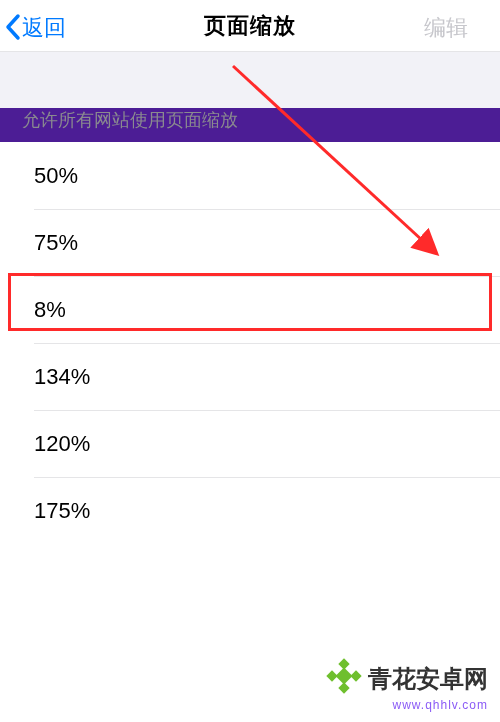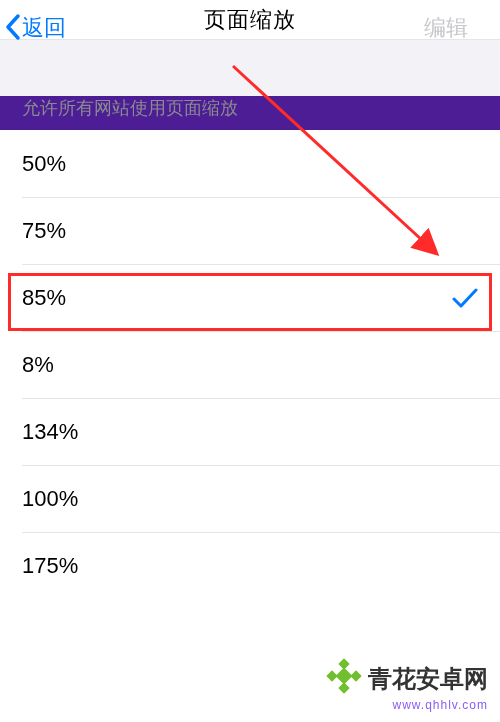--- a/index.html
+++ b/index.html
@@ -1,29 +1,29 @@
 <!DOCTYPE html>
 <html><head>
   <meta charset="utf-8">
   <style>
     * { margin:0; padding:0; box-sizing:border-box; -webkit-font-smoothing:antialiased; }
     html,body { width:500px; height:722px; font-family:-apple-system,"PingFang SC","Helvetica Neue",sans-serif; background:#f2f2f7; }
     .page { position:relative; width:500px; height:722px; overflow:hidden; background:#fff; }
 
-    .nav { position:relative; height:40px; display:flex; align-items:center; justify-content:center; background:#fff; border-bottom:1px solid #e5e5e7; }
+    .nav { position:relative; height:52px; display:flex; align-items:center; justify-content:center; background:#fff; border-bottom:1px solid #e5e5e7; }
     .nav-back { position:absolute; left:4px; top:0; height:56px; display:flex; align-items:center; color:#007aff; font-size:22px; }
     .nav-back .chev { display:inline-block; transform:translateY(-1px); }
     .nav-back .chev svg { display:block; }
-    .nav-title { font-size:22px; font-weight:400; color:#000; letter-spacing:1px; }
+    .nav-title { font-size:22px; font-weight:700; color:#000; letter-spacing:1px; }
     .nav-edit { position:absolute; right:32px; top:0; height:56px; display:flex; align-items:center; color:#c7c7cc; font-size:22px; }
 
     .spacer { height:56px; background:#f2f2f7; }
     .section-header { padding:0 22px 10px; color:#8a8a8f; font-size:18px; background:#4c1d95; }
 
-    .list { background:#fff; }
+    .list { background:#fff;padding-left:12px; }
     .row { position:relative; height:67px; display:flex; align-items:center; padding:0 22px; }
     .row + .row::before { content:""; position:absolute; left:22px; right:0; top:0; height:1px; background:#e5e5e7; }
     .row .label { font-size:22px; color:#000; }
     .row .check { position:absolute; right:22px; color:#007aff; }
     .row .check svg { display:block; }
 
     .highlight { position:absolute; border:3px solid #ff2a2a; box-sizing:border-box; pointer-events:none; }
 
     .watermark { position:absolute; right:12px; bottom:10px; display:flex; flex-direction:column; align-items:flex-end; pointer-events:none; }
     .wm-line1 { display:flex; align-items:center; gap:6px; font-size:24px; font-weight:700; color:#333; }
@@ -53,35 +53,27 @@
   <div class="section-header">允许所有网站使用页面缩放</div>
 
   <div class="list">
     <div class="row">
       <span class="label">50%</span>
     </div>
     <div class="row">
       <span class="label">75%</span>
     </div>
     <div class="row">
-      <span class="label">85%</span>
-      <span class="check">
-        <svg width="26" height="22" viewBox="0 0 26 22">
-            <polyline points="2,12 9,19 24,3" fill="none" stroke="#007aff" stroke-width="3" stroke-linecap="round" stroke-linejoin="round"></polyline>
-          </svg>
-      </span>
-    </div>
-    <div class="row">
       <span class="label">8%</span>
     </div>
     <div class="row">
       <span class="label">134%</span>
     </div>
     <div class="row">
-      <span class="label">100%</span>
+      <span class="label">120%</span>
     </div>
     <div class="row">
       <span class="label">175%</span>
     </div>
   </div>
 
   <div class="highlight" style="left:8px;top:273px;width:484px;height:58px;"></div>
 
   <svg class="arrow" width="500" height="722">
     <defs>

